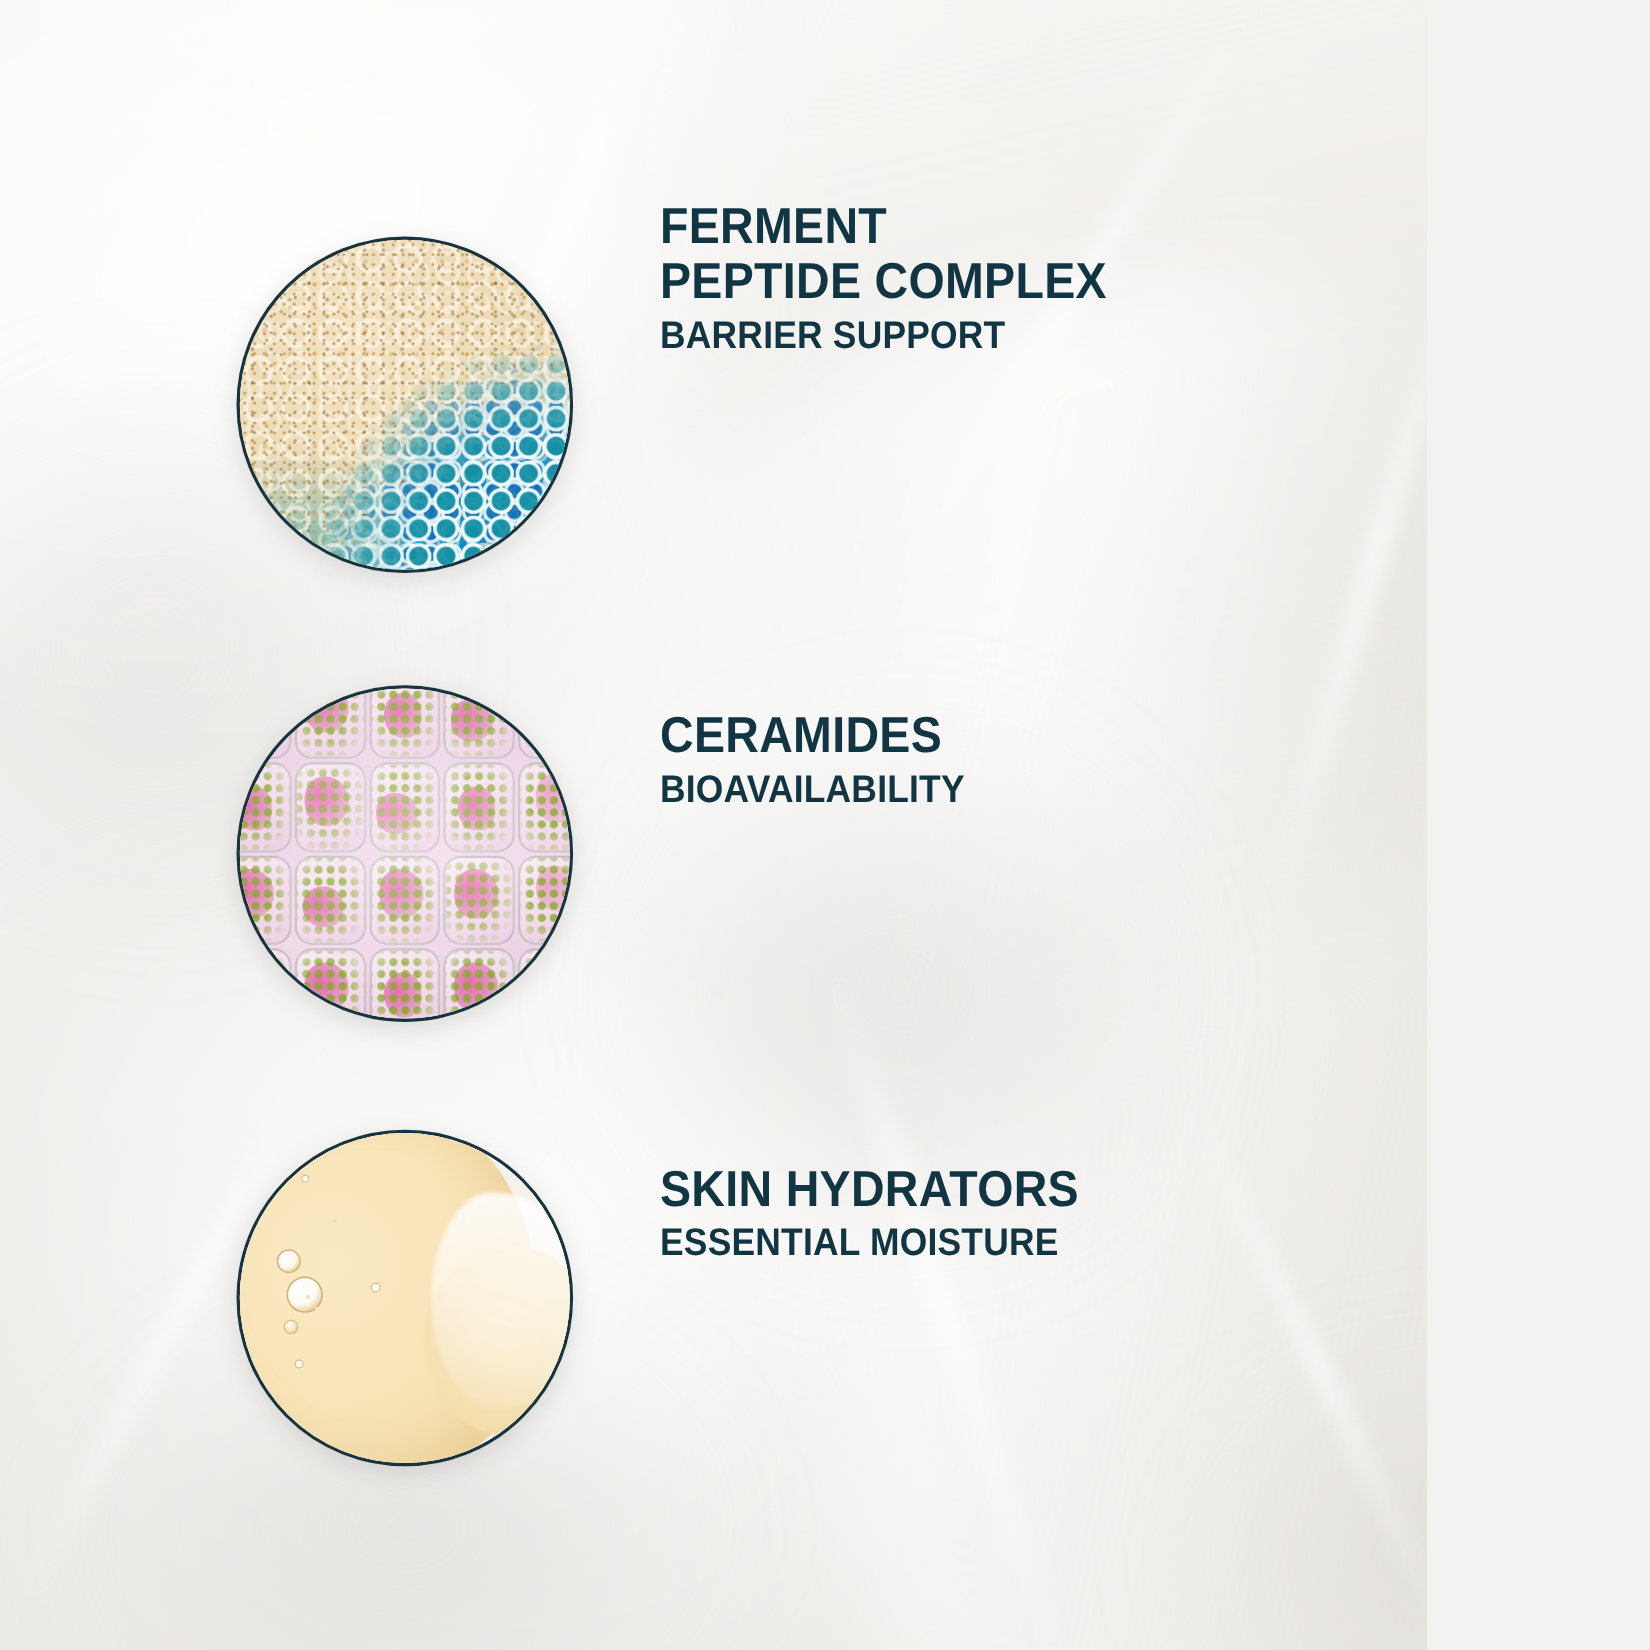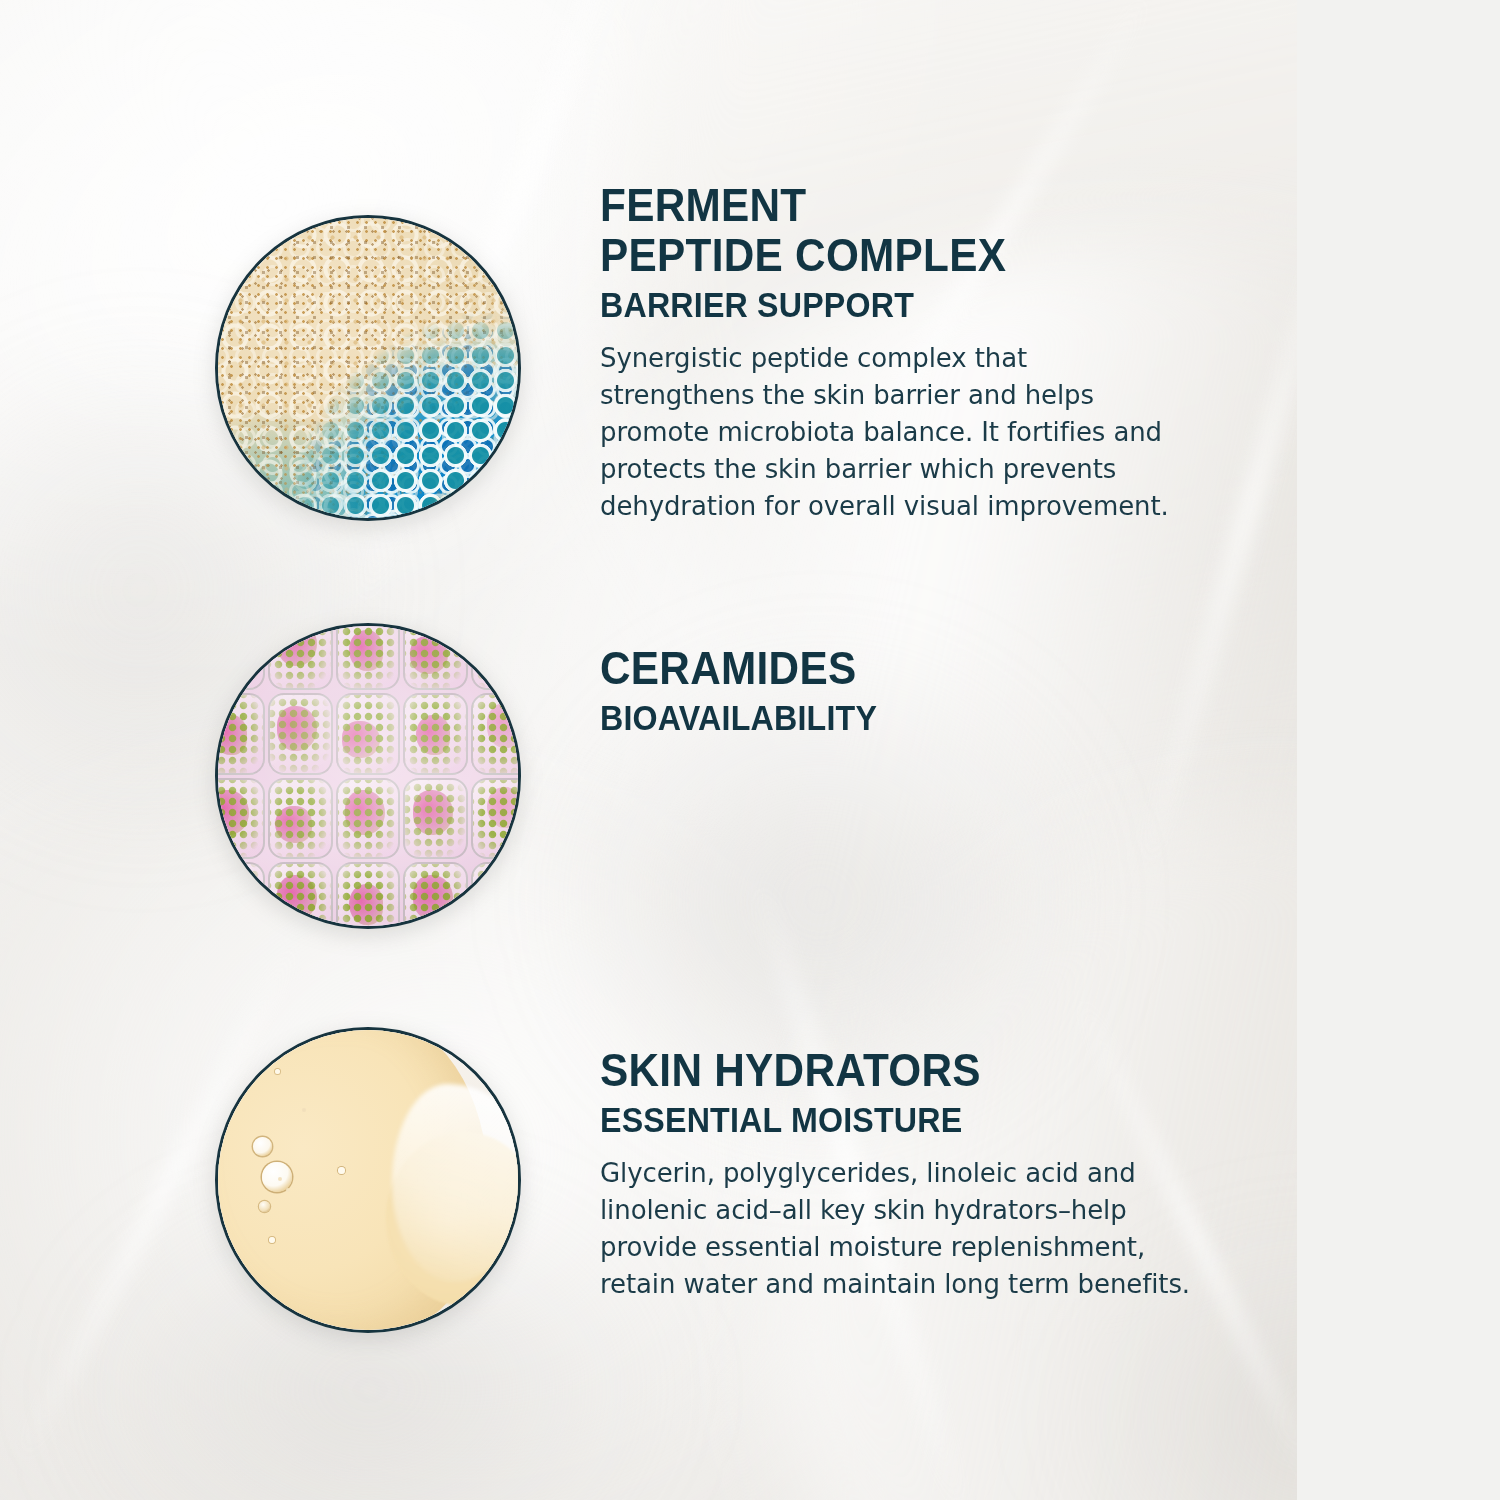--- a/index.html
+++ b/index.html
@@ -227,21 +227,21 @@
     transform:scaleX(.92);transform-origin:left center;
   }
   .p-body{
     font-family:"DejaVu Sans","Liberation Sans",sans-serif;
     font-weight:400;font-size:26px;line-height:37px;
     color:#1b3b48;margin:14px 0 0 0;white-space:pre-line;
     letter-spacing:-.1px;
   }
   #row-0 .txt{top:-35px;}
   #row-1 .txt{top:20px;}
-  #row-2 .txt{top:18px;}
+  #row-2 .txt{top:28px;}
 </style>
 </head>
 <body>
 
 <div class="stage">
 
   <div class="bg-base"></div>
   <div class="swirl s1"></div>
   <div class="swirl s2"></div>
   <div class="swirl s3"></div>
@@ -265,25 +265,20 @@
         <div class="spk spk-a"></div>
         <div class="spk spk-b"></div>
         <div class="honey"></div>
         <div class="amber"></div>
       </div>
     </div>
     <div class="txt">
       <h2 class="h-title">FERMENT
 PEPTIDE COMPLEX</h2>
       <h3 class="h-sub">BARRIER SUPPORT</h3>
-      <p class="p-body">Synergistic peptide complex that
-strengthens the skin barrier and helps
-promote microbiota balance. It fortifies and
-protects the skin barrier which prevents
-dehydration for overall visual improvement.</p>
     </div>
   </div>
 
   <div class="row" id="row-1">
     <div class="swatch">
       <div class="art art-cells">
         <div class="cellgrid">
           <i></i>
             <i></i>
             <i></i>
@@ -327,20 +322,16 @@
         <div class="bub t2"></div>
         <div class="bub t3"></div>
         <div class="bub t4"></div>
         <div class="bub t5"></div>
         <div class="bub t6"></div>
       </div>
     </div>
     <div class="txt">
       <h2 class="h-title">SKIN HYDRATORS</h2>
       <h3 class="h-sub">ESSENTIAL MOISTURE</h3>
-      <p class="p-body">Glycerin, polyglycerides, linoleic acid and
-linolenic acid–all key skin hydrators–help
-provide essential moisture replenishment,
-retain water and maintain long term benefits.</p>
     </div>
   </div>
 
 </div>
 
 </body></html>

